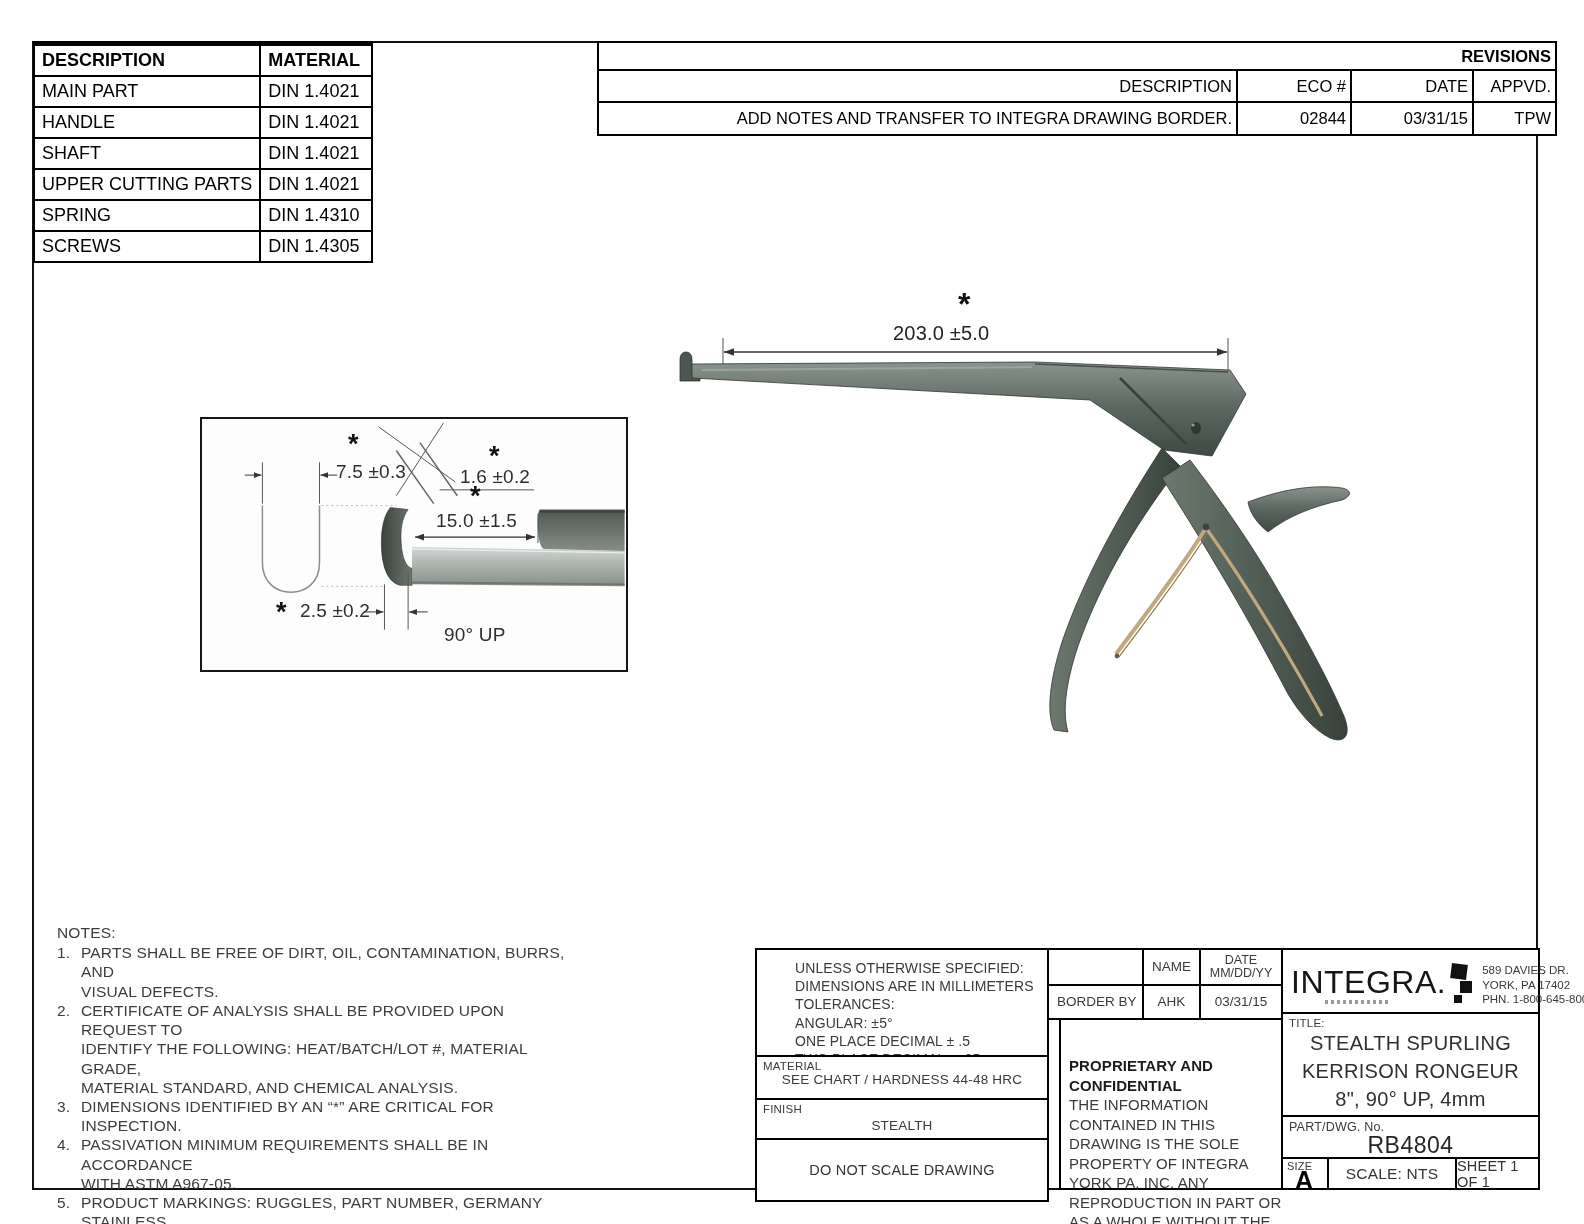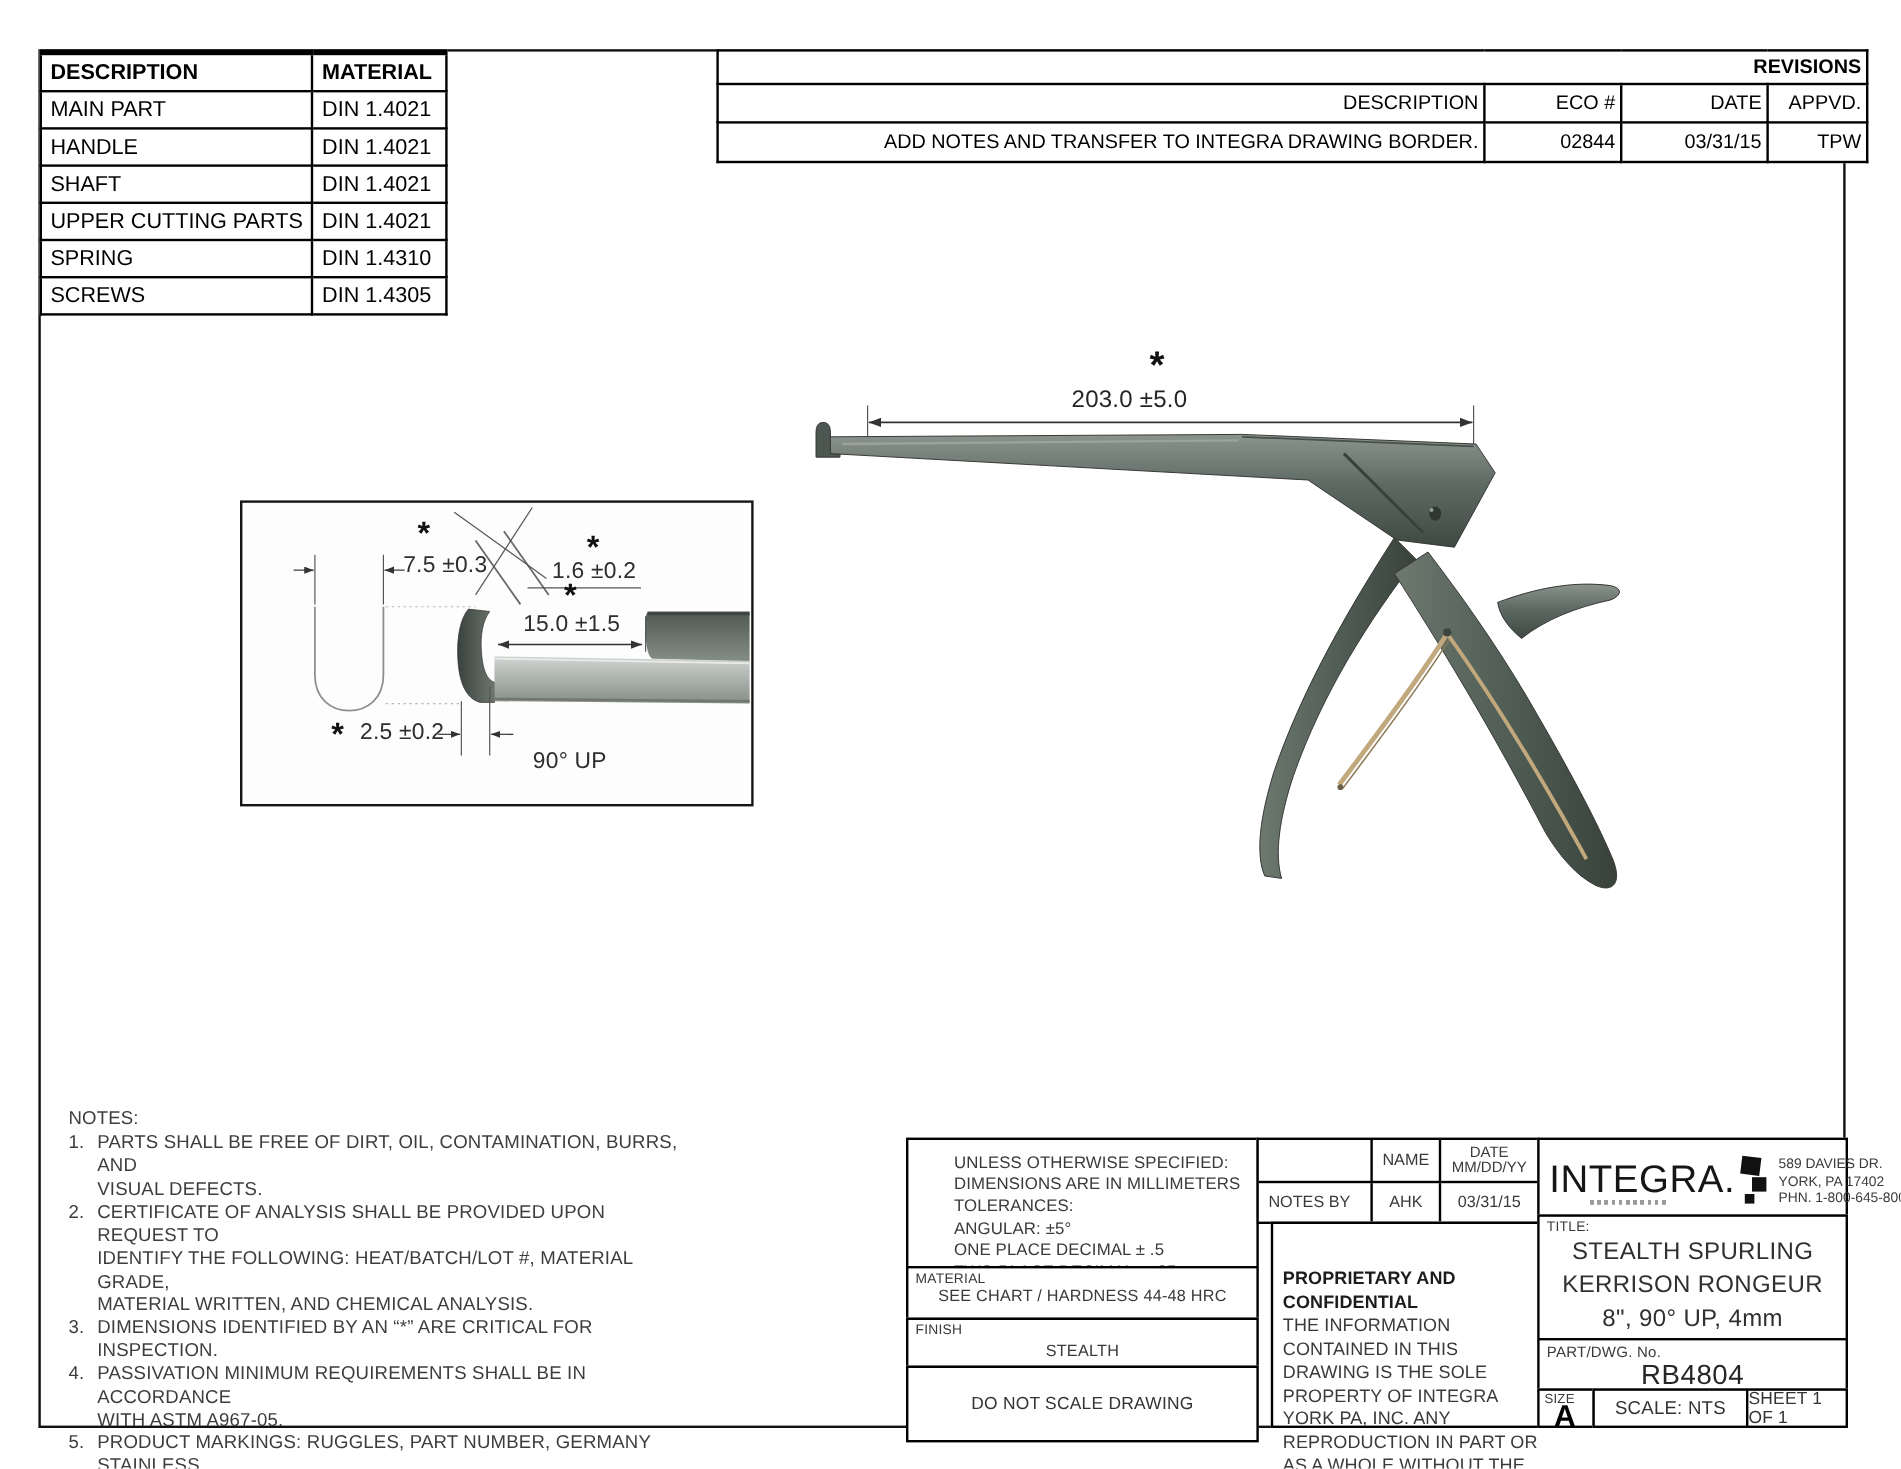--- a/index.html
+++ b/index.html
@@ -252,21 +252,21 @@
       <div class="nt">
           <div>PARTS SHALL BE FREE OF DIRT, OIL, CONTAMINATION, BURRS, AND</div>
           <div>VISUAL DEFECTS.</div>
         </div>
     </div>
     <div class="note">
       <span class="nn">2.</span>
       <div class="nt">
           <div>CERTIFICATE OF ANALYSIS SHALL BE PROVIDED UPON REQUEST TO</div>
           <div>IDENTIFY THE FOLLOWING: HEAT/BATCH/LOT #, MATERIAL GRADE,</div>
-          <div>MATERIAL WRITTEN, AND CHEMICAL ANALYSIS.</div>
+          <div>MATERIAL STANDARD, AND CHEMICAL ANALYSIS.</div>
         </div>
     </div>
     <div class="note">
       <span class="nn">3.</span>
       <div class="nt">
           <div>DIMENSIONS IDENTIFIED BY AN “*” ARE CRITICAL FOR INSPECTION.</div>
         </div>
     </div>
     <div class="note">
       <span class="nn">4.</span>
@@ -304,21 +304,21 @@
     <div class="cell-center" style="font-size:14.5px">DO NOT SCALE DRAWING</div>
   </div>
 
   <div class="tb appr" style="left:1047px;top:948px;width:236px;height:72px">
     <div></div>
     <div>NAME</div>
     <div style="flex-direction:column;font-size:12.5px">
       <span>DATE</span>
       <span>MM/DD/YY</span>
     </div>
-    <div style="justify-content:flex-start;padding-left:8px">NOTES BY</div>
+    <div style="justify-content:flex-start;padding-left:8px">BORDER BY</div>
     <div>AHK</div>
     <div>03/31/15</div>
   </div>
   <div class="tb prop" style="left:1047px;top:1018px;width:236px;height:172px">
     <div class="ptitle">PROPRIETARY AND CONFIDENTIAL</div>
     <div>THE INFORMATION CONTAINED IN THIS DRAWING IS THE SOLE PROPERTY OF INTEGRA YORK PA, INC.  ANY REPRODUCTION IN PART OR AS A WHOLE WITHOUT THE WRITTEN PERMISSION OF INTEGRA YORK PA, INC. IS PROHIBITED.</div>
   </div>
 
   <div class="tb logo-row" style="left:1281px;top:948px;width:259px;height:66px">
     <div>

